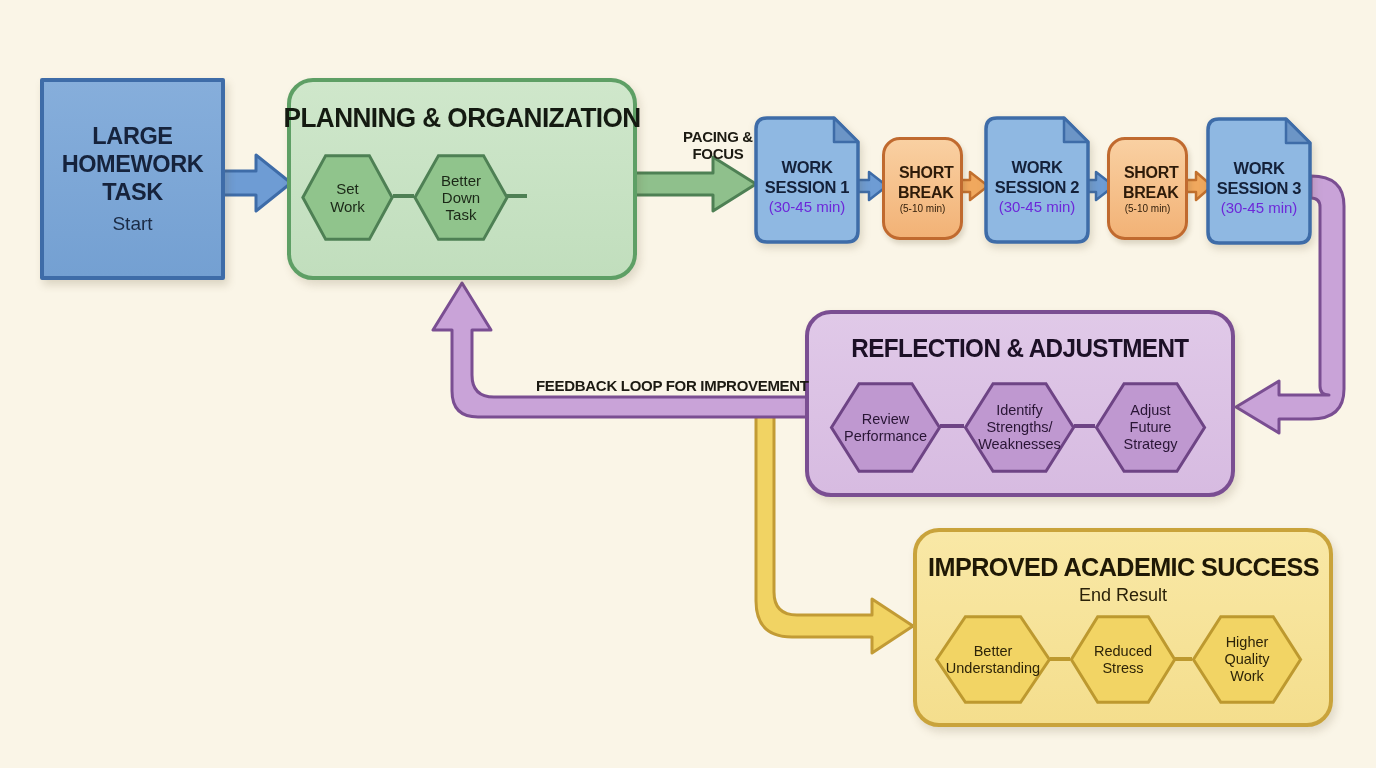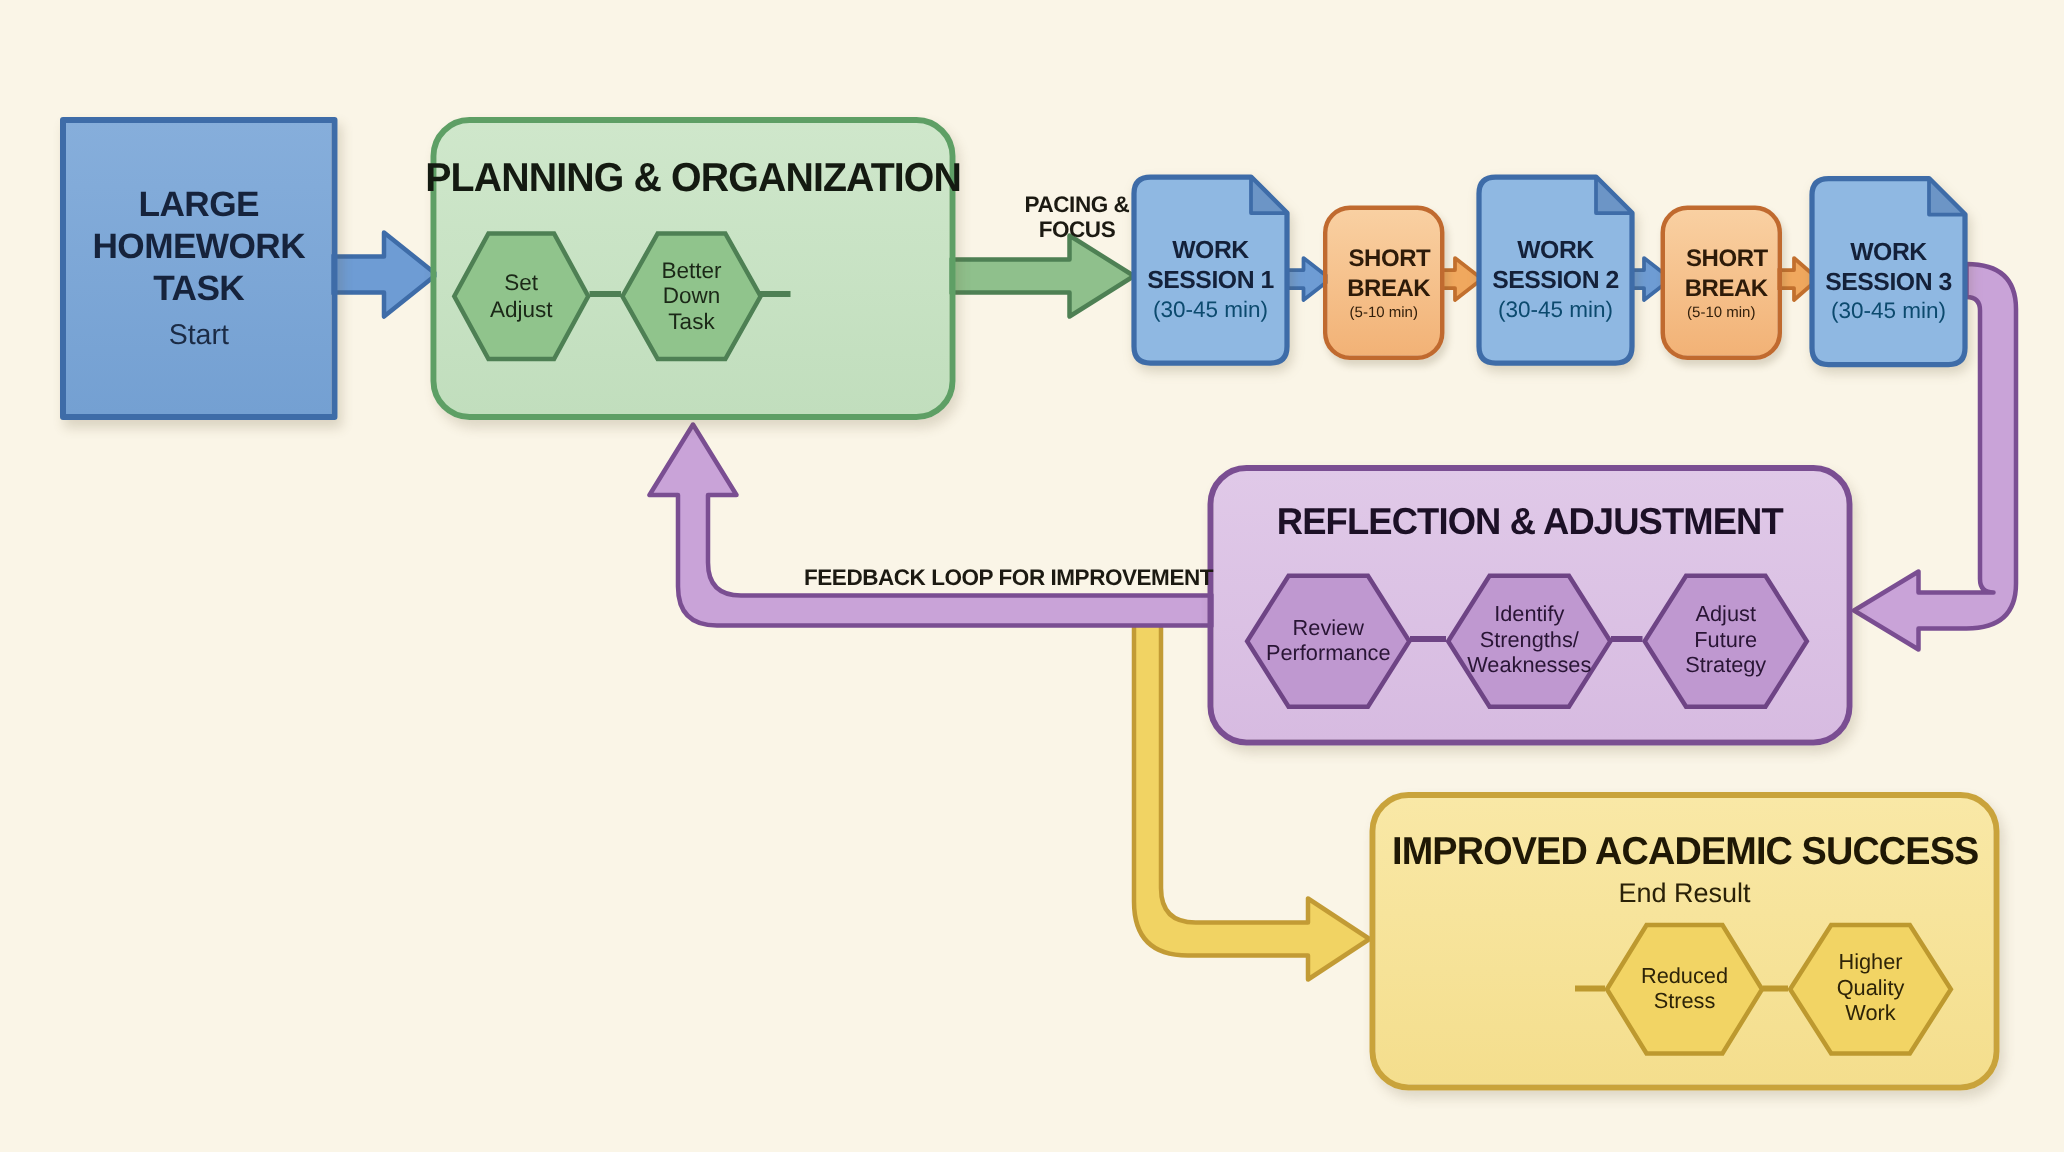--- a/index.html
+++ b/index.html
@@ -75,21 +75,21 @@
   
   .note{position:absolute; width:108px; height:130px; z-index:2;
         filter:drop-shadow(2px 4px 4px rgba(100,85,50,.22));}
   .note svg{position:absolute; left:0; top:0;}
   .note-label{
     position:absolute; inset:0; padding-top:12px; box-sizing:border-box;
     display:flex; flex-direction:column; align-items:center; justify-content:center;
     text-align:center; color:#14213A;
   }
   .note-name{font-size:16.5px; font-weight:bold; line-height:1.22; width:92px; letter-spacing:-0.3px;}
-  .note-duration{font-size:15px; margin-top:1px; font-weight:normal; color:#0c4a6e;}
+  .note-duration{font-size:15px; margin-top:1px; font-weight:normal; color:#6d28d9;}
 
   .break-box{
     position:absolute; width:81px; height:103px; z-index:2; box-sizing:border-box;
     border:3.5px solid #C06A2F; border-radius:18px;
     background:linear-gradient(180deg,#F9D0A2 0%,#F2B276 100%);
     box-shadow:2px 4px 5px rgba(100,85,50,.2);
     display:flex; flex-direction:column; align-items:center; justify-content:center;
     text-align:right; color:#2E1B09;
   }
   .break-name{font-size:16px; font-weight:bold; line-height:1.2; width:62px; letter-spacing:-0.3px;}
@@ -135,21 +135,21 @@
   </div>
 
   <div class="group-box planning-box">
     <div class="group-title">PLANNING &amp; ORGANIZATION</div>
   </div>
   <div class="hex hex-green" style="left:300px; top:152px; width:95px; height:91px;">
     <svg viewBox="0 0 100 100" preserveAspectRatio="none">
       <polygon points="3,50 27,4 73,4 97,50 73,96 27,96" fill="#90C48C" stroke="#4E8054" stroke-width="3" vector-effect="non-scaling-stroke"></polygon>
       </svg>
     <div class="hex-label">
-        <span style="width:52px;">Set Adjust</span>
+        <span style="width:52px;">Set Work</span>
       </div>
   </div>
   <div class="hex-link green" style="left:393px; top:194px; width:21px;"></div>
   <div class="hex hex-green" style="left:412px; top:152px; width:98px; height:91px;">
     <svg viewBox="0 0 100 100" preserveAspectRatio="none">
       <polygon points="3,50 27,4 73,4 97,50 73,96 27,96" fill="#90C48C" stroke="#4E8054" stroke-width="3" vector-effect="non-scaling-stroke"></polygon>
       </svg>
     <div class="hex-label">
         <span style="width:50px;">Better Down Task</span>
       </div>
@@ -229,20 +229,28 @@
       </svg>
     <div class="hex-label">
         <span style="width:60px;">Adjust Future Strategy</span>
       </div>
   </div>
 
   <div class="group-box success-box">
     <div class="group-title">IMPROVED ACADEMIC SUCCESS</div>
     <div class="group-sub">End Result</div>
   </div>
+  <div class="hex hex-yellow" style="left:933px; top:613px; width:120px; height:93px;">
+    <svg viewBox="0 0 100 100" preserveAspectRatio="none">
+      <polygon points="3,50 27,4 73,4 97,50 73,96 27,96" fill="#F2D464" stroke="#BD992F" stroke-width="3" vector-effect="non-scaling-stroke"></polygon>
+      </svg>
+    <div class="hex-label">
+        <span style="width:100px;">Better Understanding</span>
+      </div>
+  </div>
   <div class="hex-link yellow" style="left:1050px; top:657px; width:20px;"></div>
   <div class="hex hex-yellow" style="left:1068px; top:613px; width:110px; height:93px;">
     <svg viewBox="0 0 100 100" preserveAspectRatio="none">
       <polygon points="3,50 27,4 73,4 97,50 73,96 27,96" fill="#F2D464" stroke="#BD992F" stroke-width="3" vector-effect="non-scaling-stroke"></polygon>
       </svg>
     <div class="hex-label">
         <span style="width:62px;">Reduced Stress</span>
       </div>
   </div>
   <div class="hex-link yellow" style="left:1175px; top:657px; width:17px;"></div>

